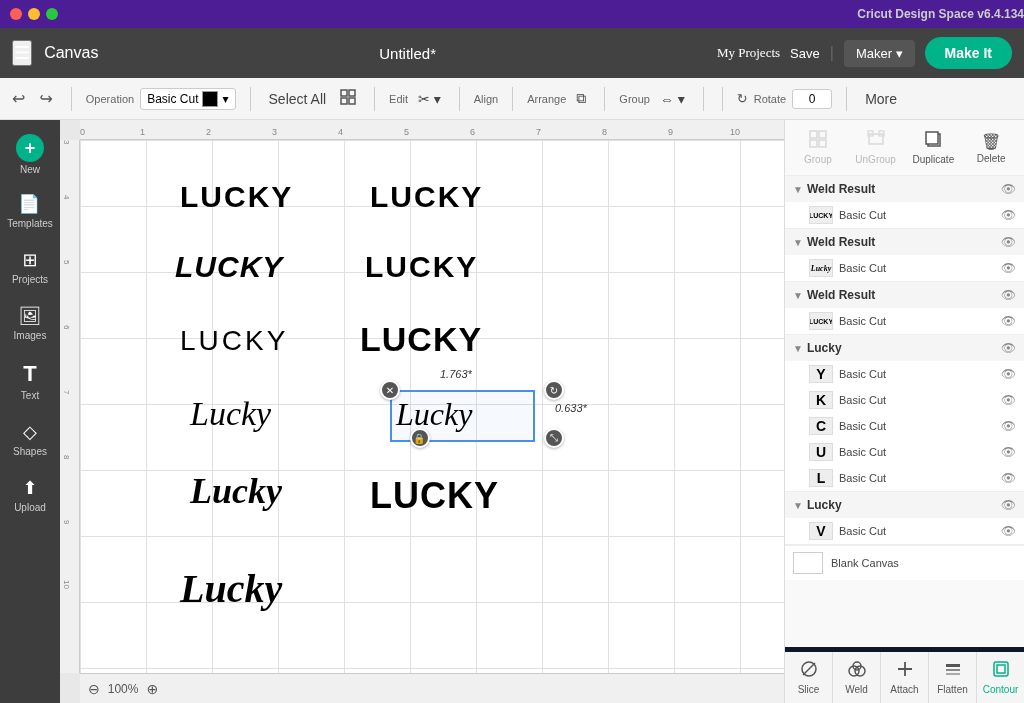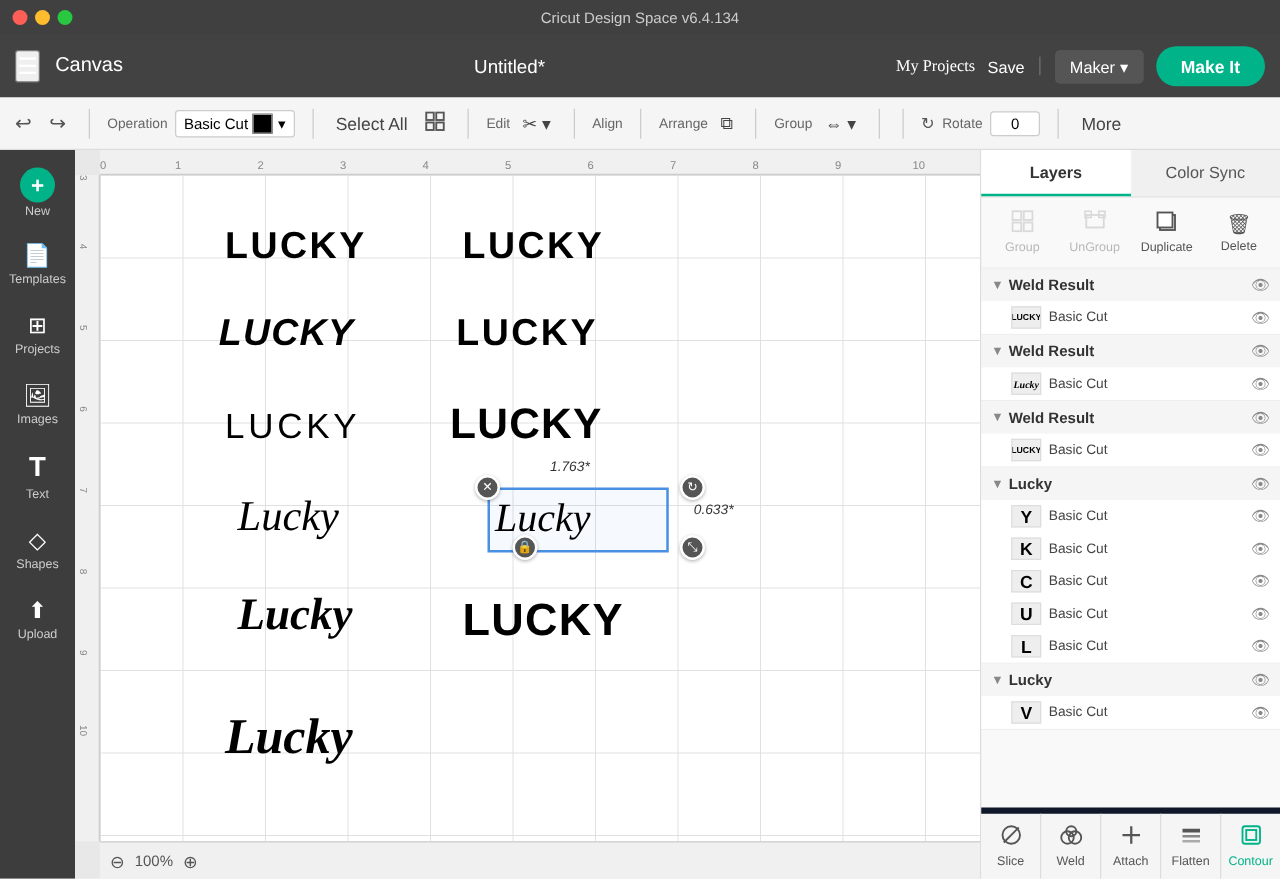--- a/index.html
+++ b/index.html
@@ -1,25 +1,26 @@
 <!DOCTYPE html>
 <html><head>
   <meta charset="utf-8">
   <style>
     * { box-sizing: border-box; margin: 0; padding: 0; }
     body { font-family: -apple-system, BlinkMacSystemFont, 'Segoe UI', sans-serif; width: 1024px; height: 703px; overflow: hidden; background: #f0f0f0; }
 
     
     #titlebar {
-      background: #404040;
+      background: #4c1d95;
       height: 28px;
       display: flex;
       align-items: center;
-      justify-content: center;
+      justify-content: flex-end;
       position: relative;
+      font-weight: bold;
     }
     .traffic-lights { position: absolute; left: 10px; display: flex; gap: 6px; align-items: center; }
     .tl { width: 12px; height: 12px; border-radius: 50%; }
     .tl-red { background: #ff5f57; }
     .tl-yellow { background: #febc2e; }
     .tl-green { background: #28c840; }
     #titlebar-text { color: #ccc; font-size: 12px; }
 
     
     #header {
@@ -520,24 +521,20 @@
 
     <div id="bottom-bar">
       <button class="zoom-btn">⊖</button>
       <span class="zoom-label">100%</span>
       <button class="zoom-btn">⊕</button>
     </div>
   </div>
 
   <div id="right-panel">
 
-    <div class="panel-tabs">
-      <div class="panel-tab active">Layers</div>
-      <div class="panel-tab">Color Sync</div>
-    </div>
 
     <div class="panel-toolbar">
       <button class="panel-tool-btn disabled">
         <span class="panel-tool-icon">
           <svg width="18" height="18" viewBox="0 0 18 18">
               <rect x="1" y="1" width="7" height="7" fill="none" stroke="#aaa" stroke-width="1.5"></rect>
               <rect x="10" y="1" width="7" height="7" fill="none" stroke="#aaa" stroke-width="1.5"></rect>
               <rect x="1" y="10" width="7" height="7" fill="none" stroke="#aaa" stroke-width="1.5"></rect>
               <rect x="10" y="10" width="7" height="7" fill="none" stroke="#aaa" stroke-width="1.5"></rect>
             </svg>
@@ -649,20 +646,24 @@
           <span class="layer-group-label">Lucky</span>
           <span class="eye-icon">👁</span>
         </div>
         <div class="layer-item">
           <div class="layer-thumb" style="font-size:14px; font-weight:bold;">V</div>
           <span class="layer-name">Basic Cut</span>
           <span class="eye-icon">👁</span>
         </div>
       </div>
 
+      <div class="blank-canvas-item">
+        <div class="blank-canvas-thumb"></div>
+        <span class="blank-canvas-label">Blank Canvas</span>
+      </div>
 
     </div>
 
     <div class="panel-bottom-tools">
       <button class="bottom-tool-btn">
         <span class="bottom-tool-icon">
           <svg width="18" height="18" viewBox="0 0 18 18">
               <circle cx="9" cy="9" r="7" fill="none" stroke="#555" stroke-width="1.5"></circle>
               <line x1="3" y1="15" x2="15" y2="3" stroke="#555" stroke-width="1.5"></line>
             </svg>

